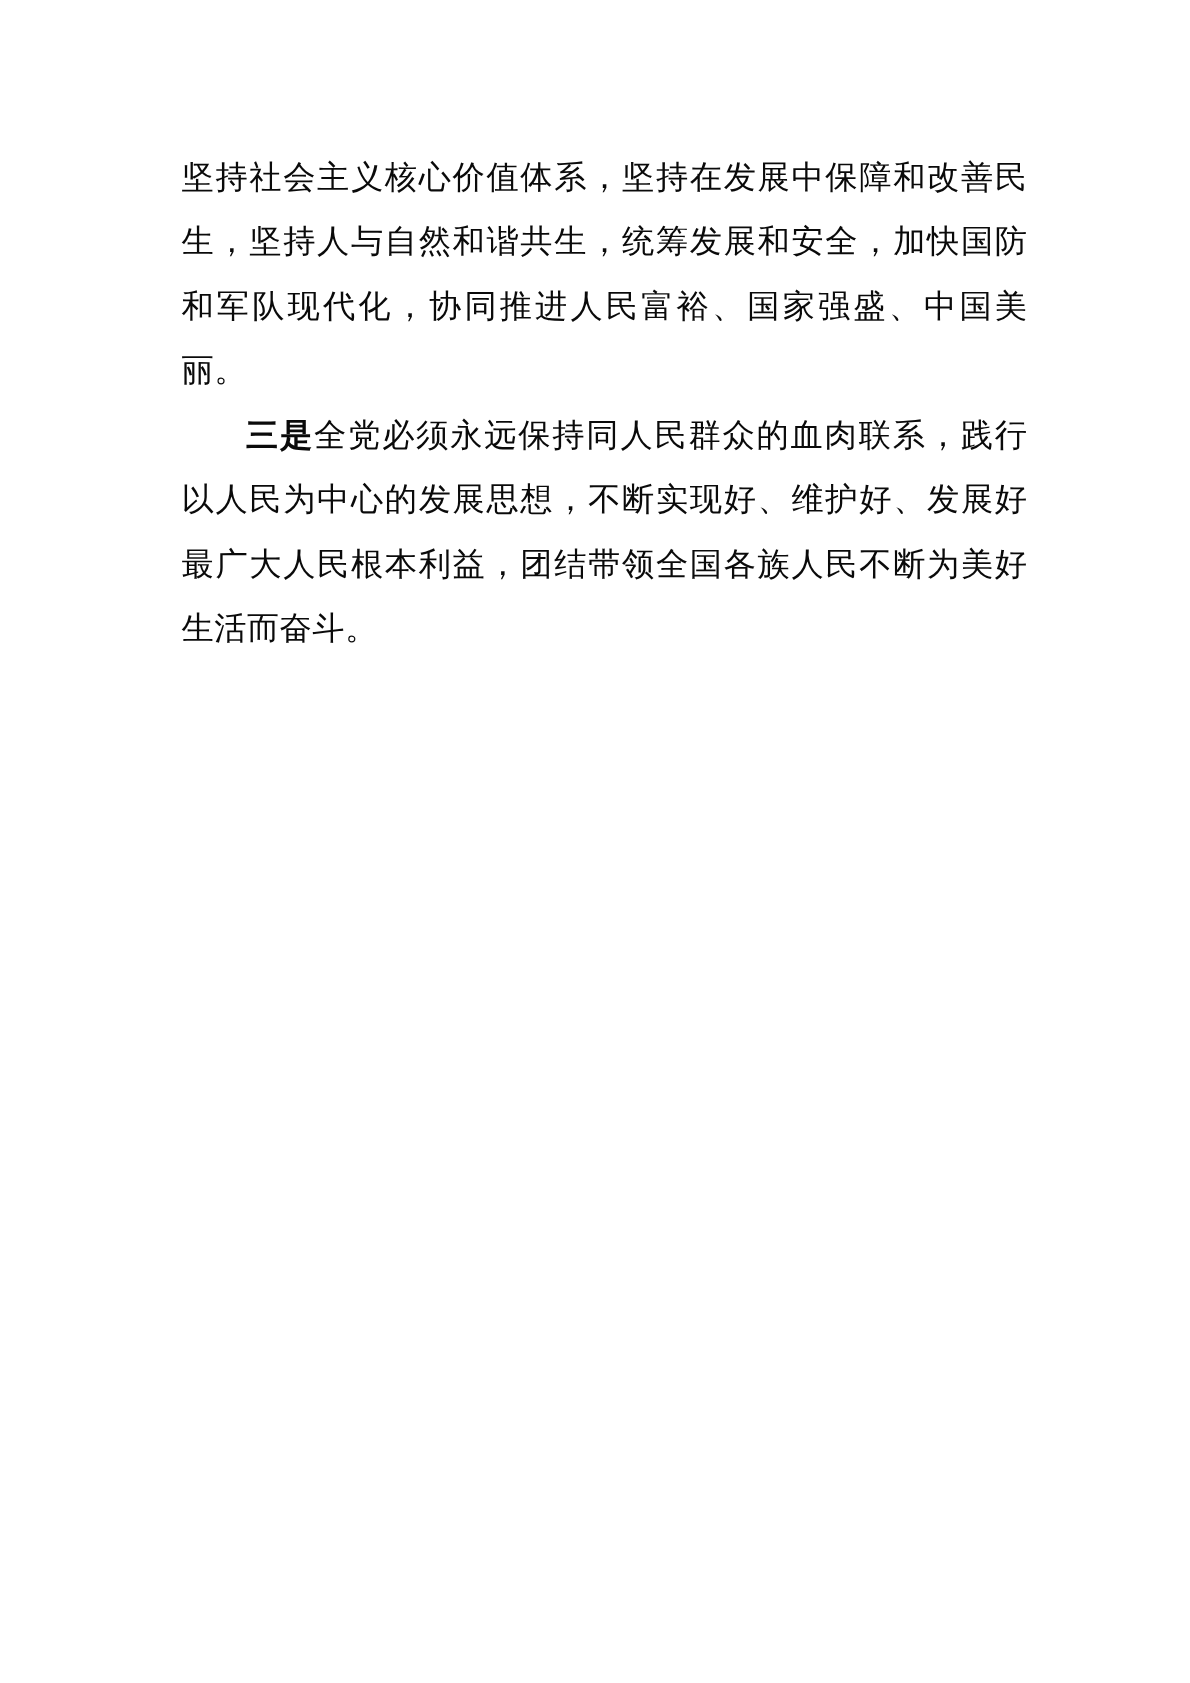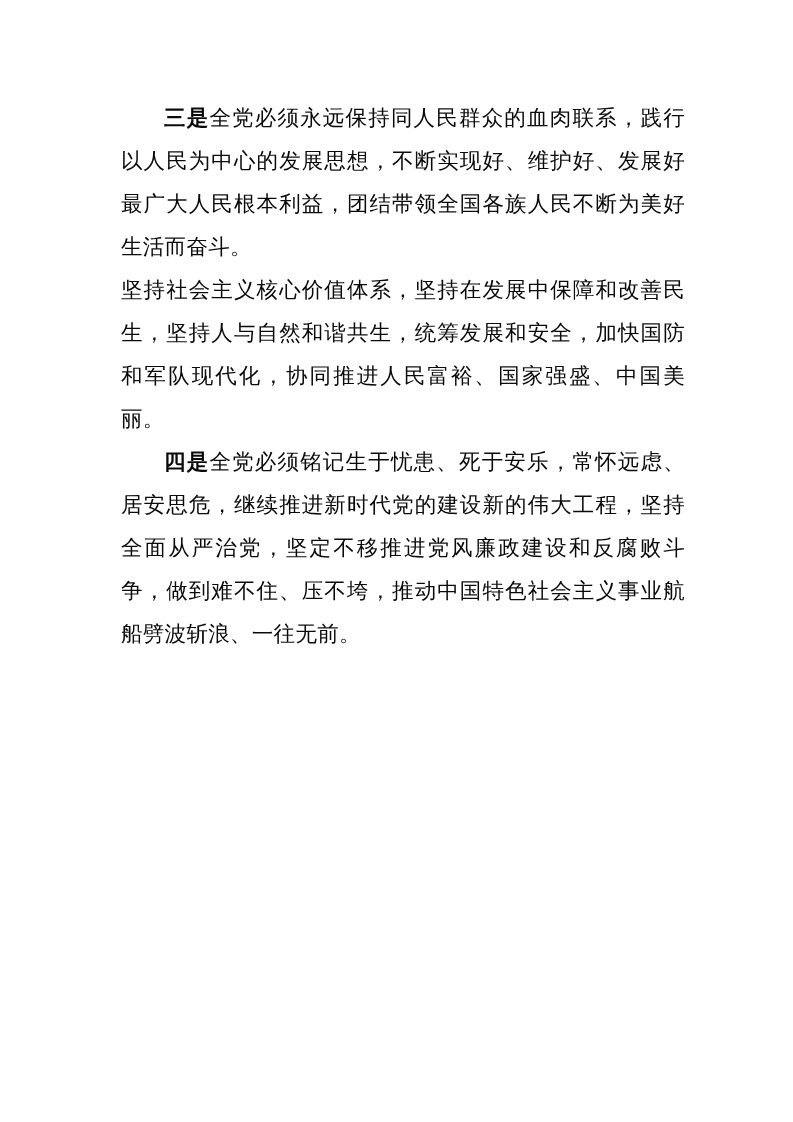--- a/index.html
+++ b/index.html
@@ -41,19 +41,18 @@
   }
   .lead {
     font-weight: bold;
   }
 </style>
 </head>
 <body style="background: rgb(255, 255, 255);">
 
 <div class="page">
   <div class="content" id="document-content">
+  <p class="para" style="color: rgb(10, 10, 10);"><b class="lead"></b><span class="body-text">坚持社会主义核心价值体系，坚持在发展中保障和改善民生，坚持人与自然和谐共生，统筹发展和安全，加快国防和军队现代化，协同推进人民富裕、国家强盛、中国美丽。</span></p>
+
   <p class="para indent" style="color: rgb(10, 10, 10);"><b class="lead">三是</b><span class="body-text">全党必须永远保持同人民群众的血肉联系，践行以人民为中心的发展思想，不断实现好、维护好、发展好最广大人民根本利益，团结带领全国各族人民不断为美好生活而奋斗。</span></p>
 
-  <p class="para" style="color: rgb(10, 10, 10);"><b class="lead"></b><span class="body-text">坚持社会主义核心价值体系，坚持在发展中保障和改善民生，坚持人与自然和谐共生，统筹发展和安全，加快国防和军队现代化，协同推进人民富裕、国家强盛、中国美丽。</span></p>
-
-  <p class="para indent" style="color: rgb(10, 10, 10);"><b class="lead">四是</b><span class="body-text">全党必须铭记生于忧患、死于安乐，常怀远虑、居安思危，继续推进新时代党的建设新的伟大工程，坚持全面从严治党，坚定不移推进党风廉政建设和反腐败斗争，做到难不住、压不垮，推动中国特色社会主义事业航船劈波斩浪、一往无前。</span></p>
 </div>
 </div>
 
 </body></html>

